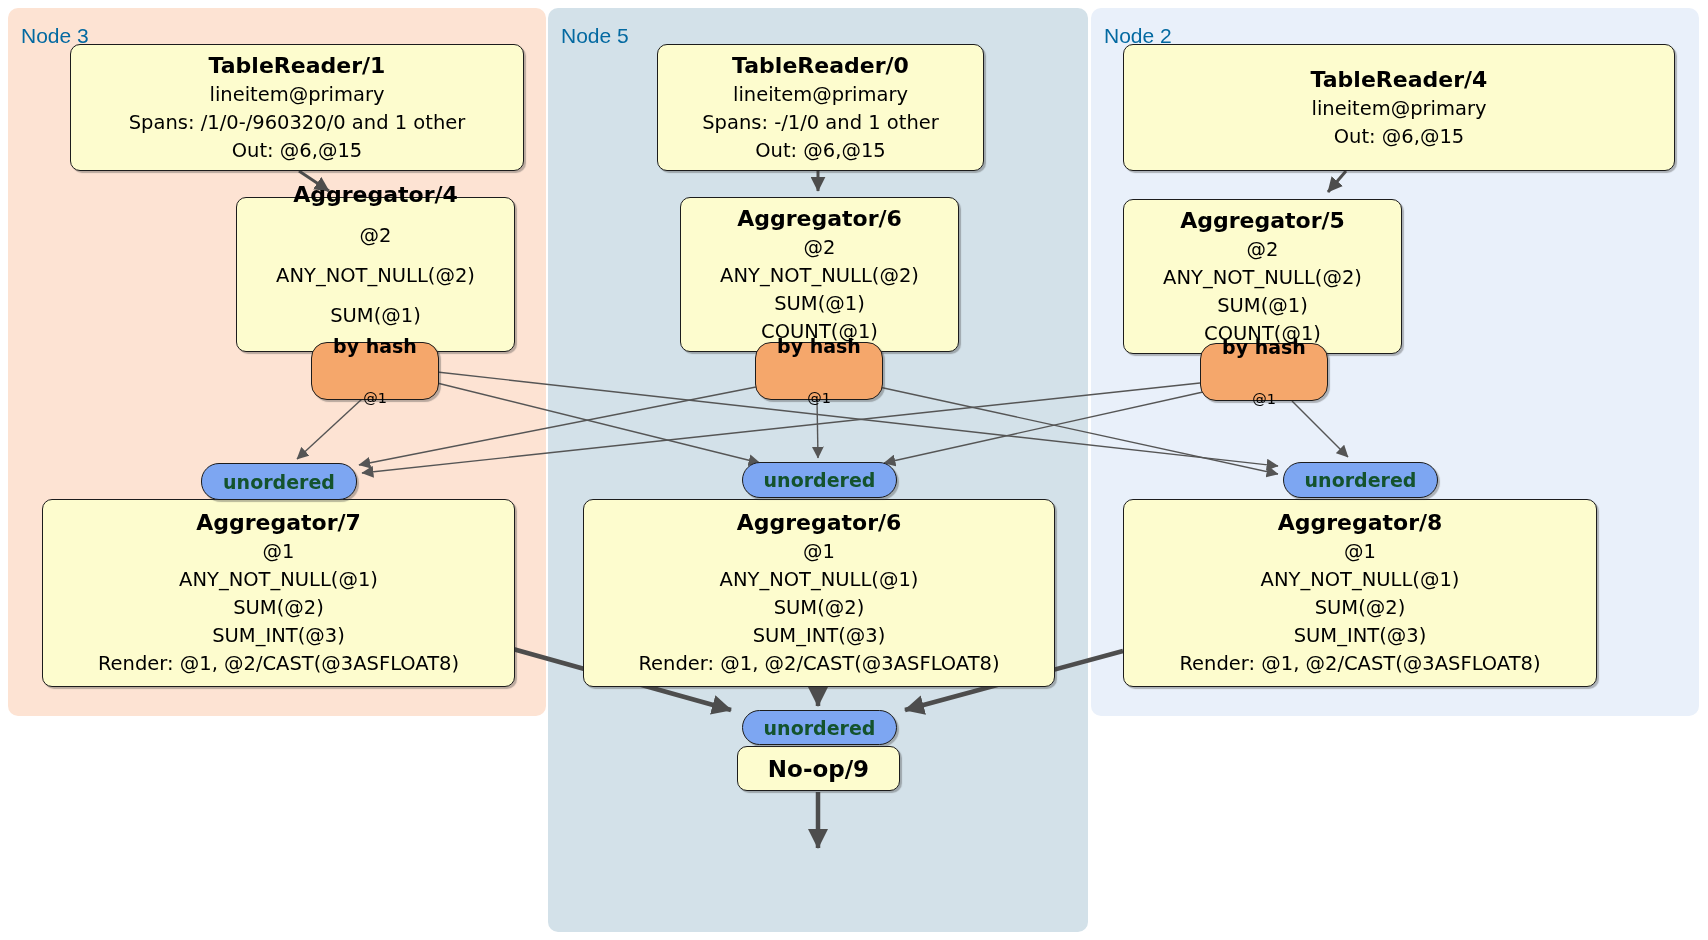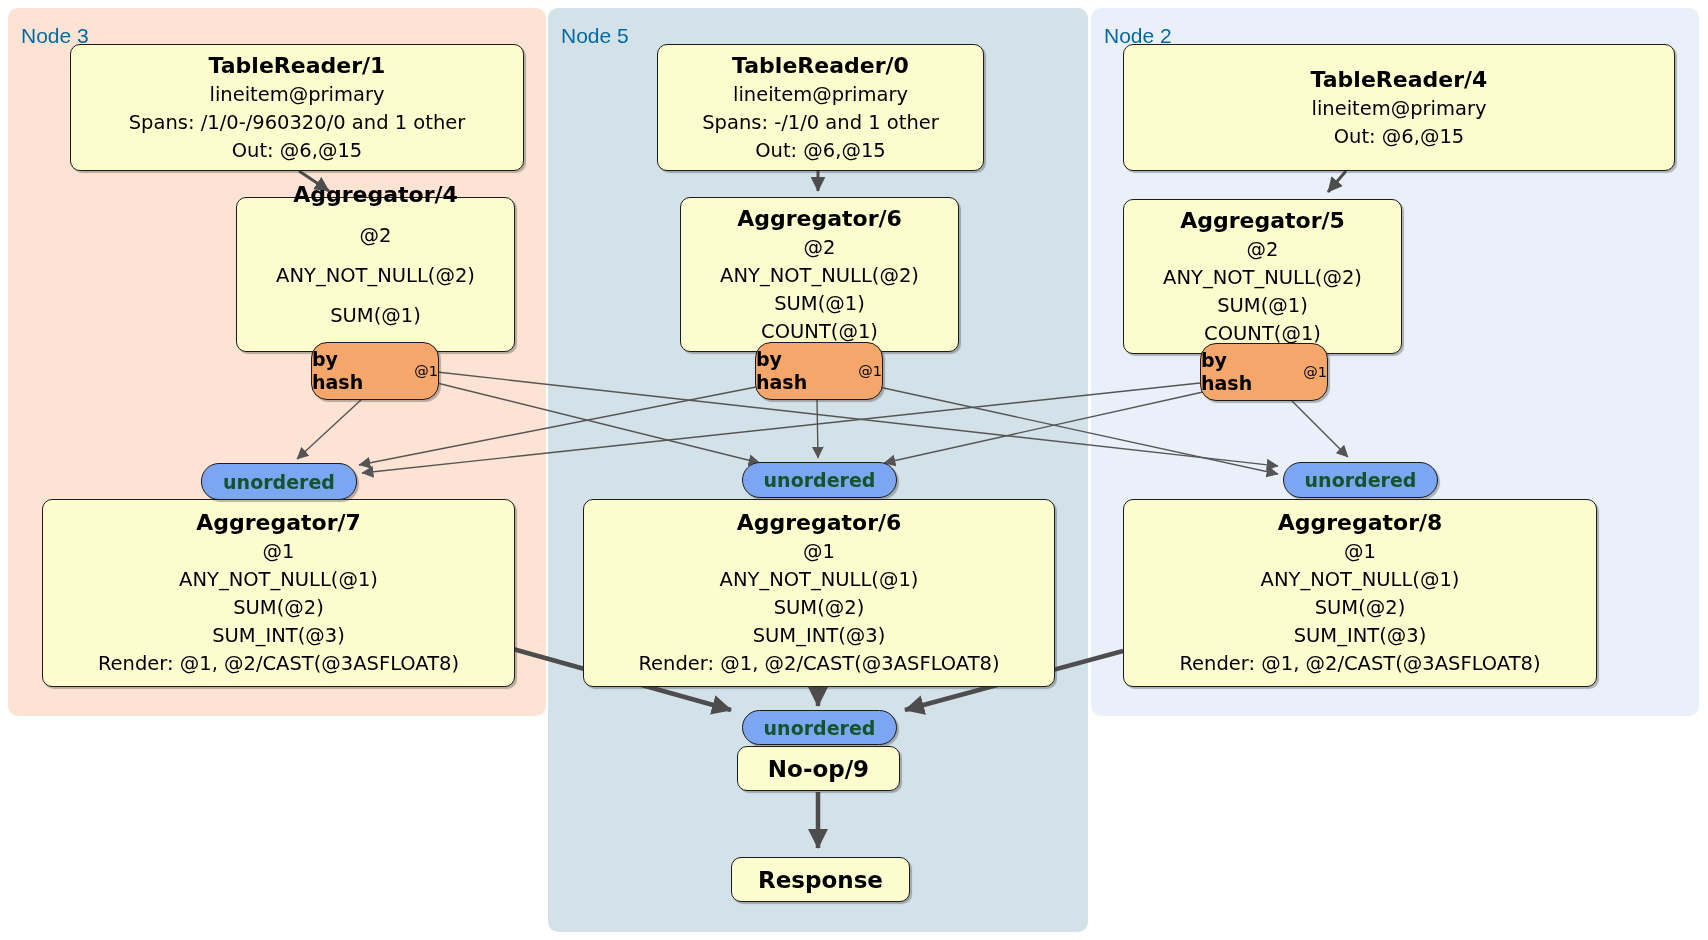--- a/index.html
+++ b/index.html
@@ -20,21 +20,21 @@
     display:flex; flex-direction:column; justify-content:center; align-items:center;
     text-align:right; color:#000;
   }
   .ptitle { font-size:22px; font-weight:bold; line-height:30px; white-space:nowrap; }
   .ptitle-big { font-size:23px; font-weight:bold; line-height:30px; white-space:nowrap; }
   .pline { font-size:19.5px; line-height:28px; white-space:nowrap; }
   .router {
     position:absolute; z-index:4; background:#f5a76b;
     border:1.6px solid #1c1c1c; border-radius:16px;
     box-shadow:2px 2px 1px rgba(60,60,60,0.35);
-    display:flex; flex-direction:row; justify-content:center; align-items:center;
+    display:flex; flex-direction:column; justify-content:center; align-items:center;
     color:#000;
     gap:32px;
   }
   .router-label { font-size:19px; font-weight:bold; line-height:23px; }
   .router-detail { font-size:14.5px; line-height:17px; }
   .sync {
     position:absolute; z-index:4; background:#7da6f2;
     border:1.6px solid #1c1c1c; border-radius:18px;
     box-shadow:2px 2px 1px rgba(60,60,60,0.35);
     display:flex; justify-content:center; align-items:center;
@@ -182,17 +182,14 @@
     <div class="pline">SUM_INT(@3)</div>
     <div class="pline">Render: @1, @2/CAST(@3ASFLOAT8)</div>
   </div>
 
   <div class="sync" style="left:742px; top:710px; width:153px; height:33px;">unordered</div>
 
   <div class="pbox" style="left:737px; top:746px; width:161px; height:43px;">
     <div class="ptitle-big">No-op/9</div>
   </div>
 
-  <div class="pbox" style="left:731px; top:857px; width:177px; height:43px;">
-    <div class="ptitle-big">Response</div>
-  </div>
 
 </div>
 
 </body></html>

